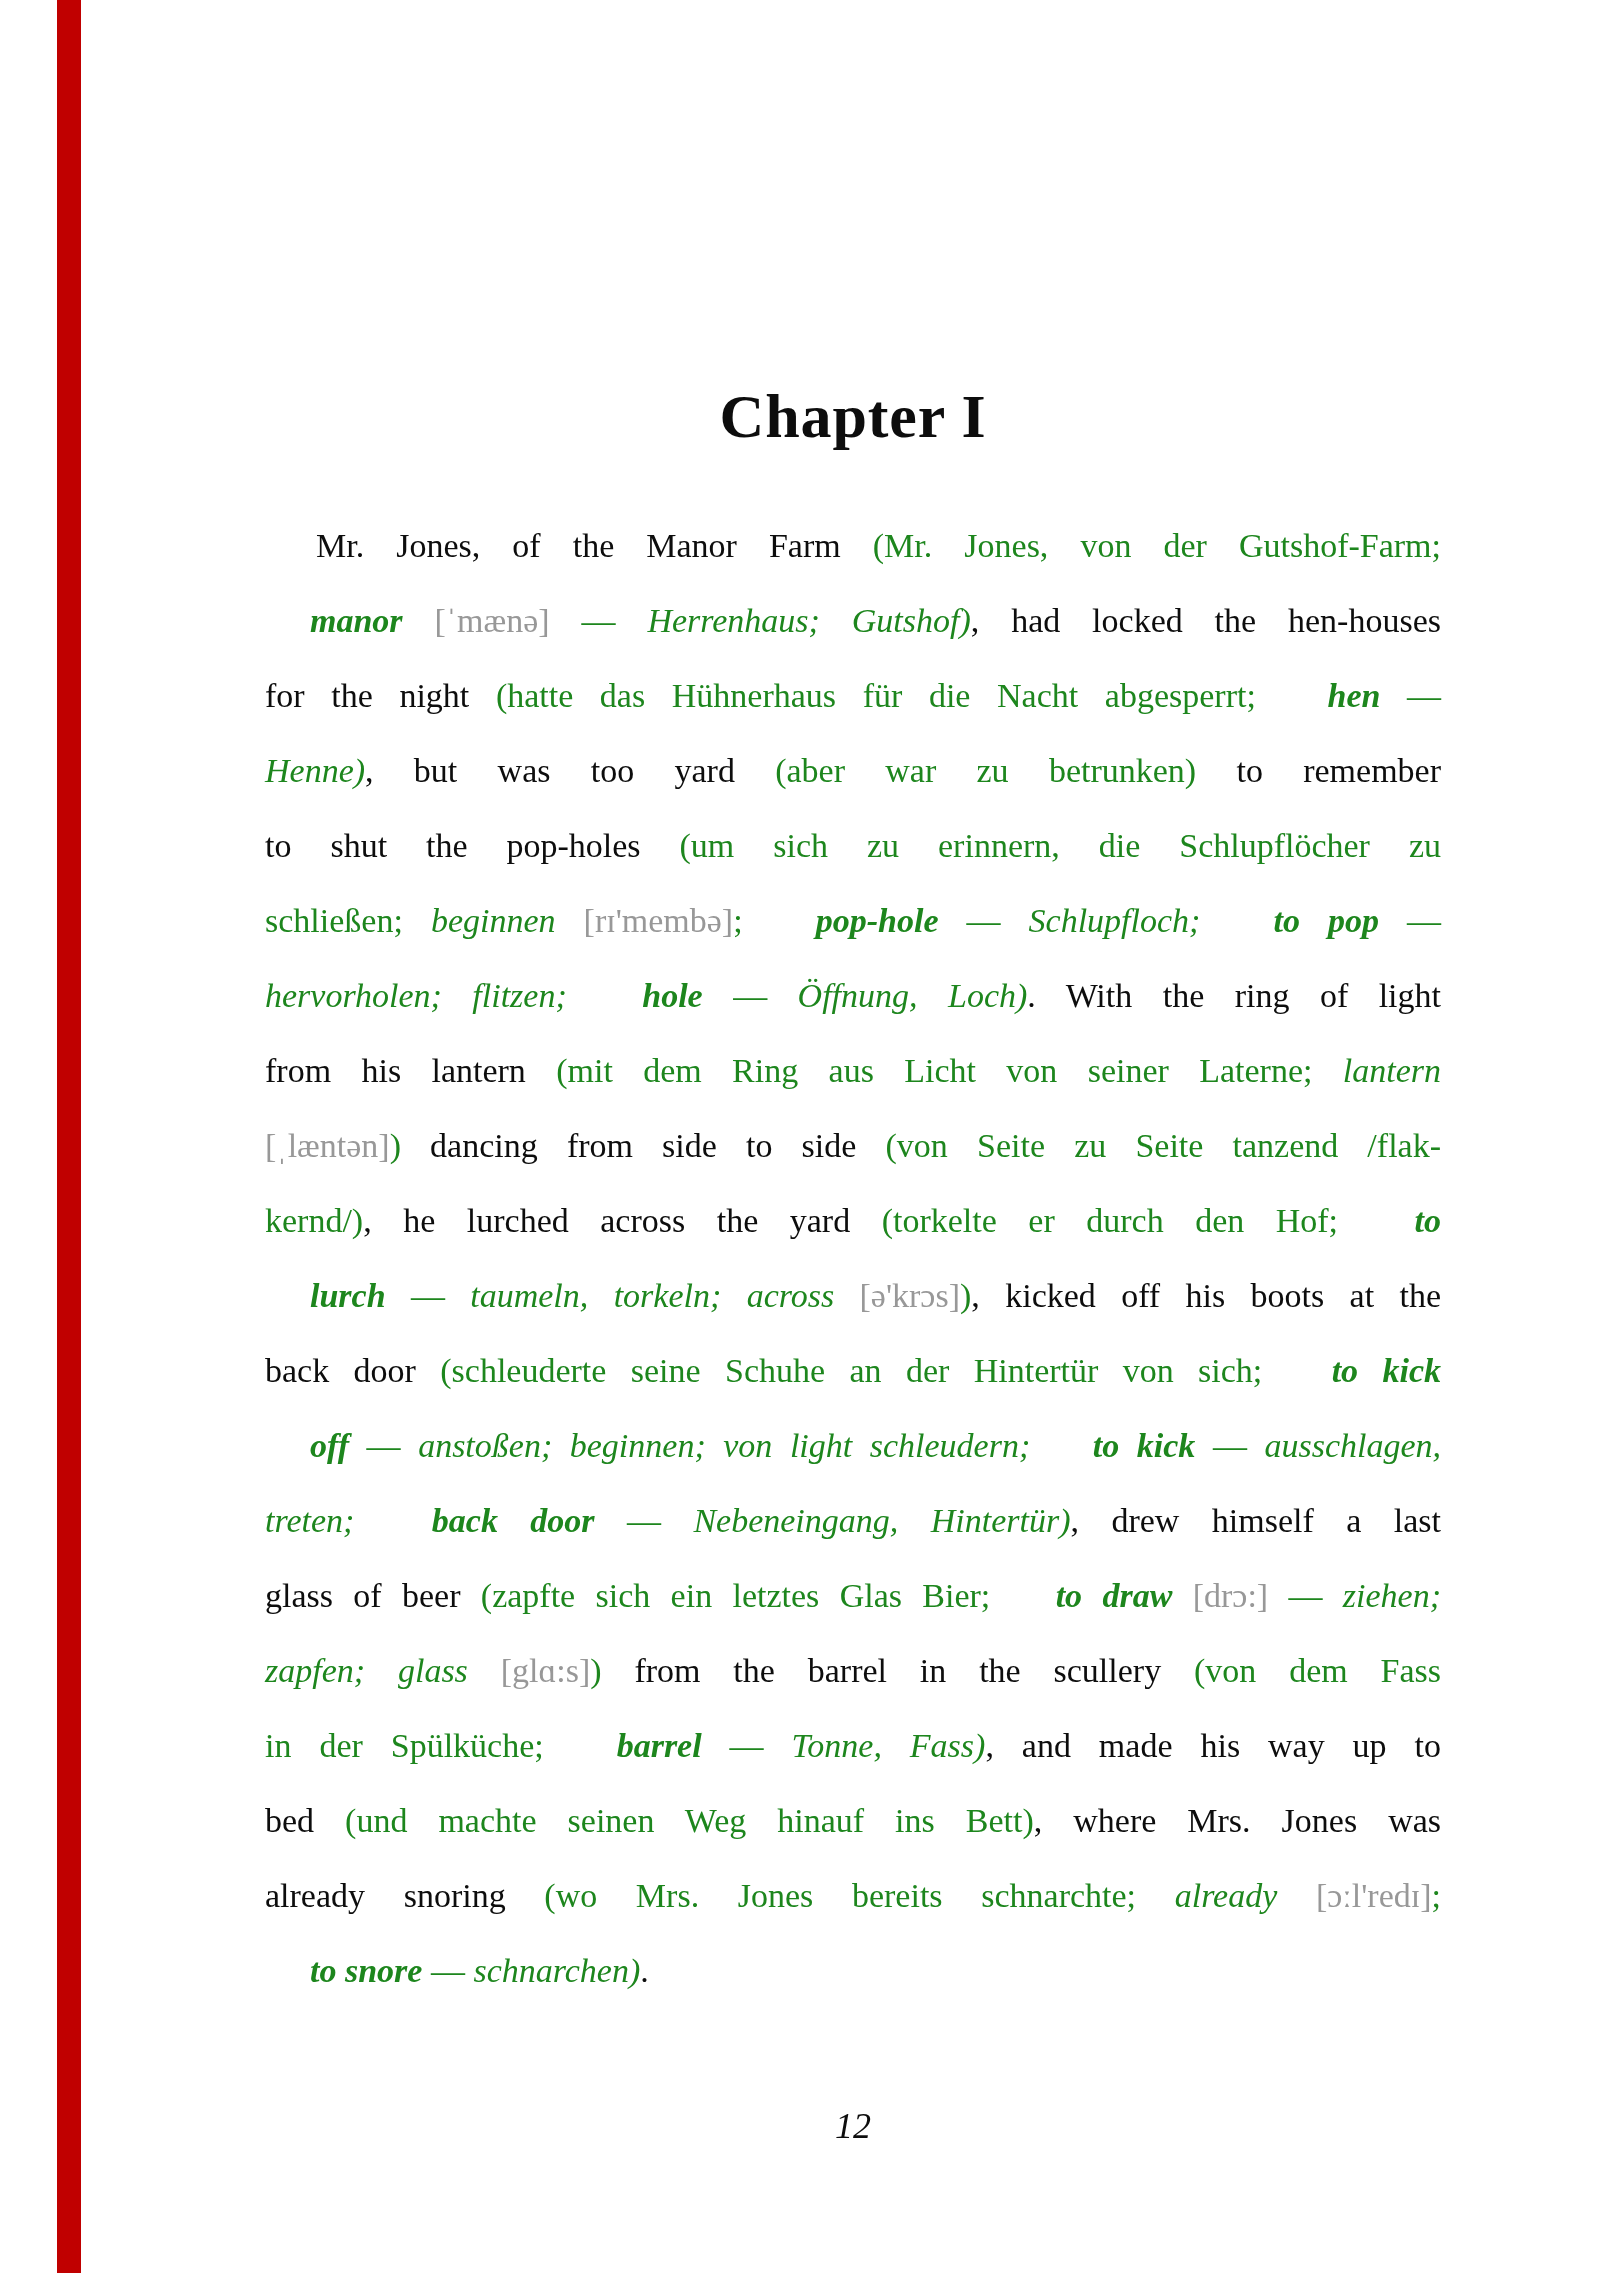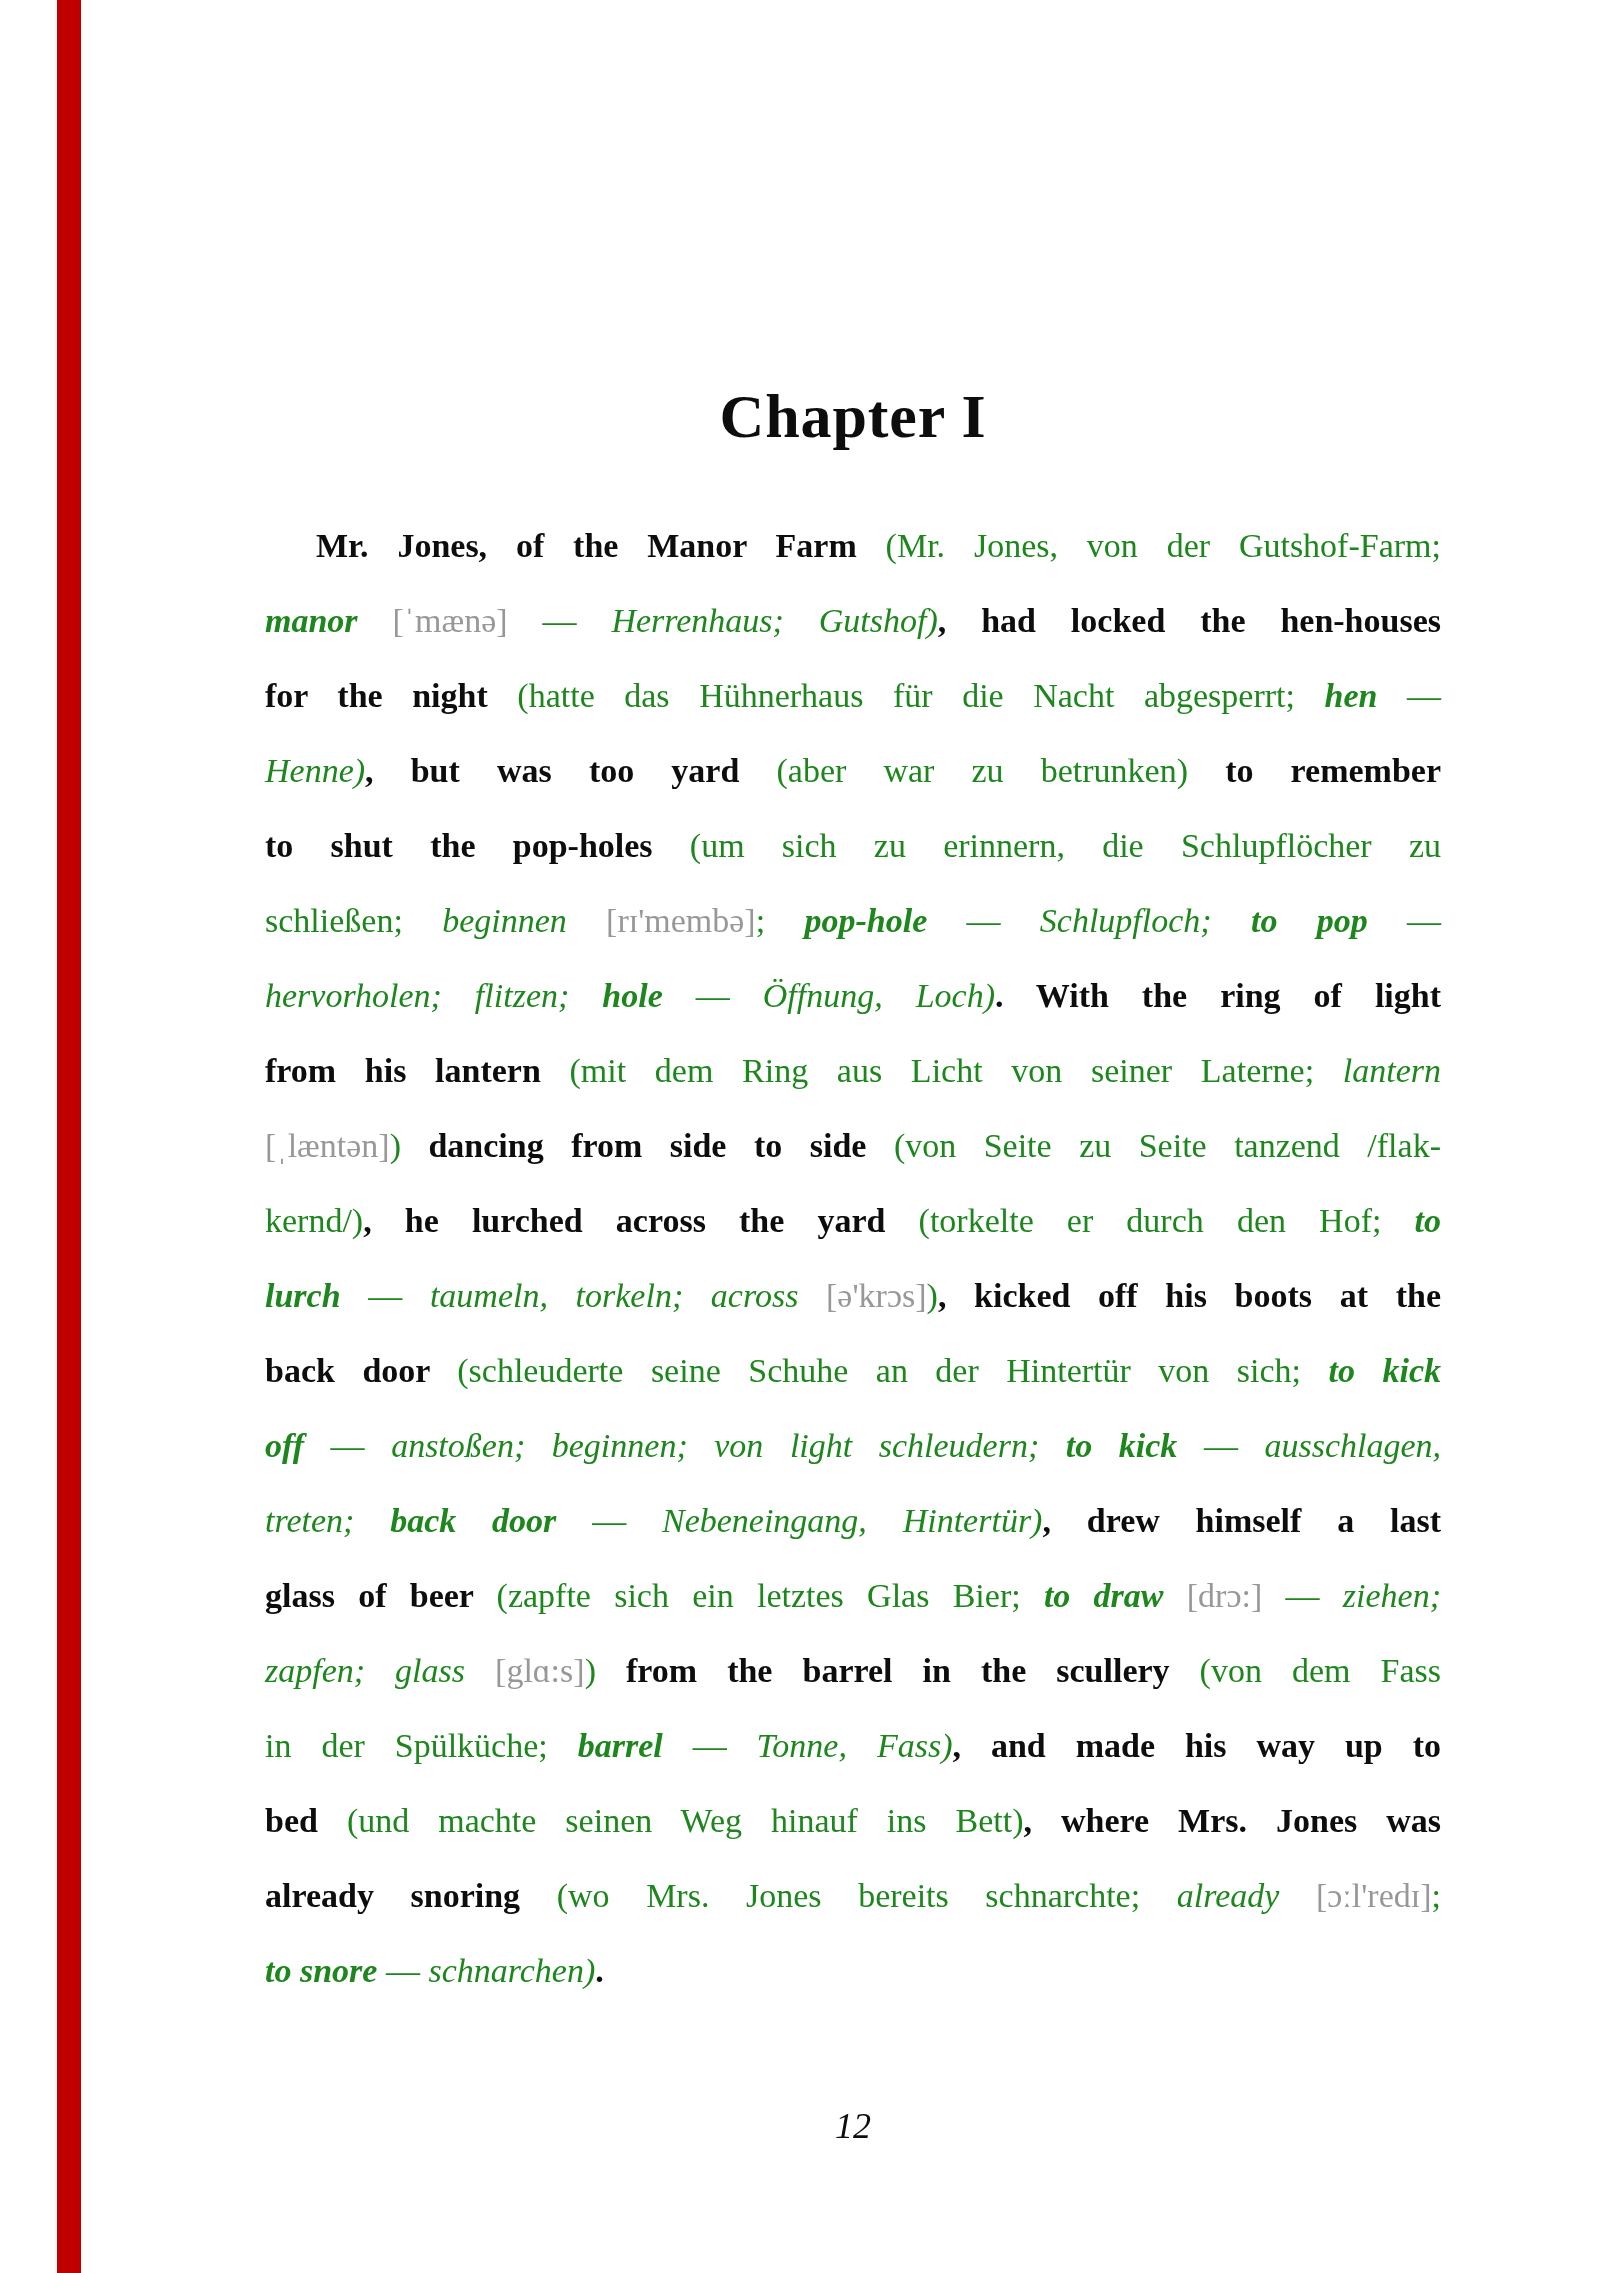--- a/index.html
+++ b/index.html
@@ -50,24 +50,24 @@
     text-align: justify;
     text-align-last: justify;
     white-space: nowrap;
   }
   .line.last {
     text-align-last: left;
   }
   .line.indent {
     text-indent: 51px;
   }
-  .seg-en { color: var(--ink, #0d0d0d); font-weight: 700; margin-top: 18px; }
+  .seg-en { color: var(--ink, #0d0d0d); font-weight: 400; margin-top: 18px; }
   .seg-g  { color: var(--green, #1d861d); }
   .seg-gi { color: var(--green, #1d861d); font-style: italic; }
-  .seg-gbi{ color: var(--green, #1d861d); font-style: italic; font-weight: 700; }
+  .seg-gbi{ color: var(--green, #1d861d); font-style: italic; font-weight: 700; margin-left: 45px; }
   .seg-ph { color: var(--gray, #989898); }
   #page-number {
     position: absolute;
     left: 265px;
     width: 1176px;
     top: 2105px;
     text-align: center;
     font-size: 36px;
     font-style: italic;
     color: var(--ink, #0d0d0d);

